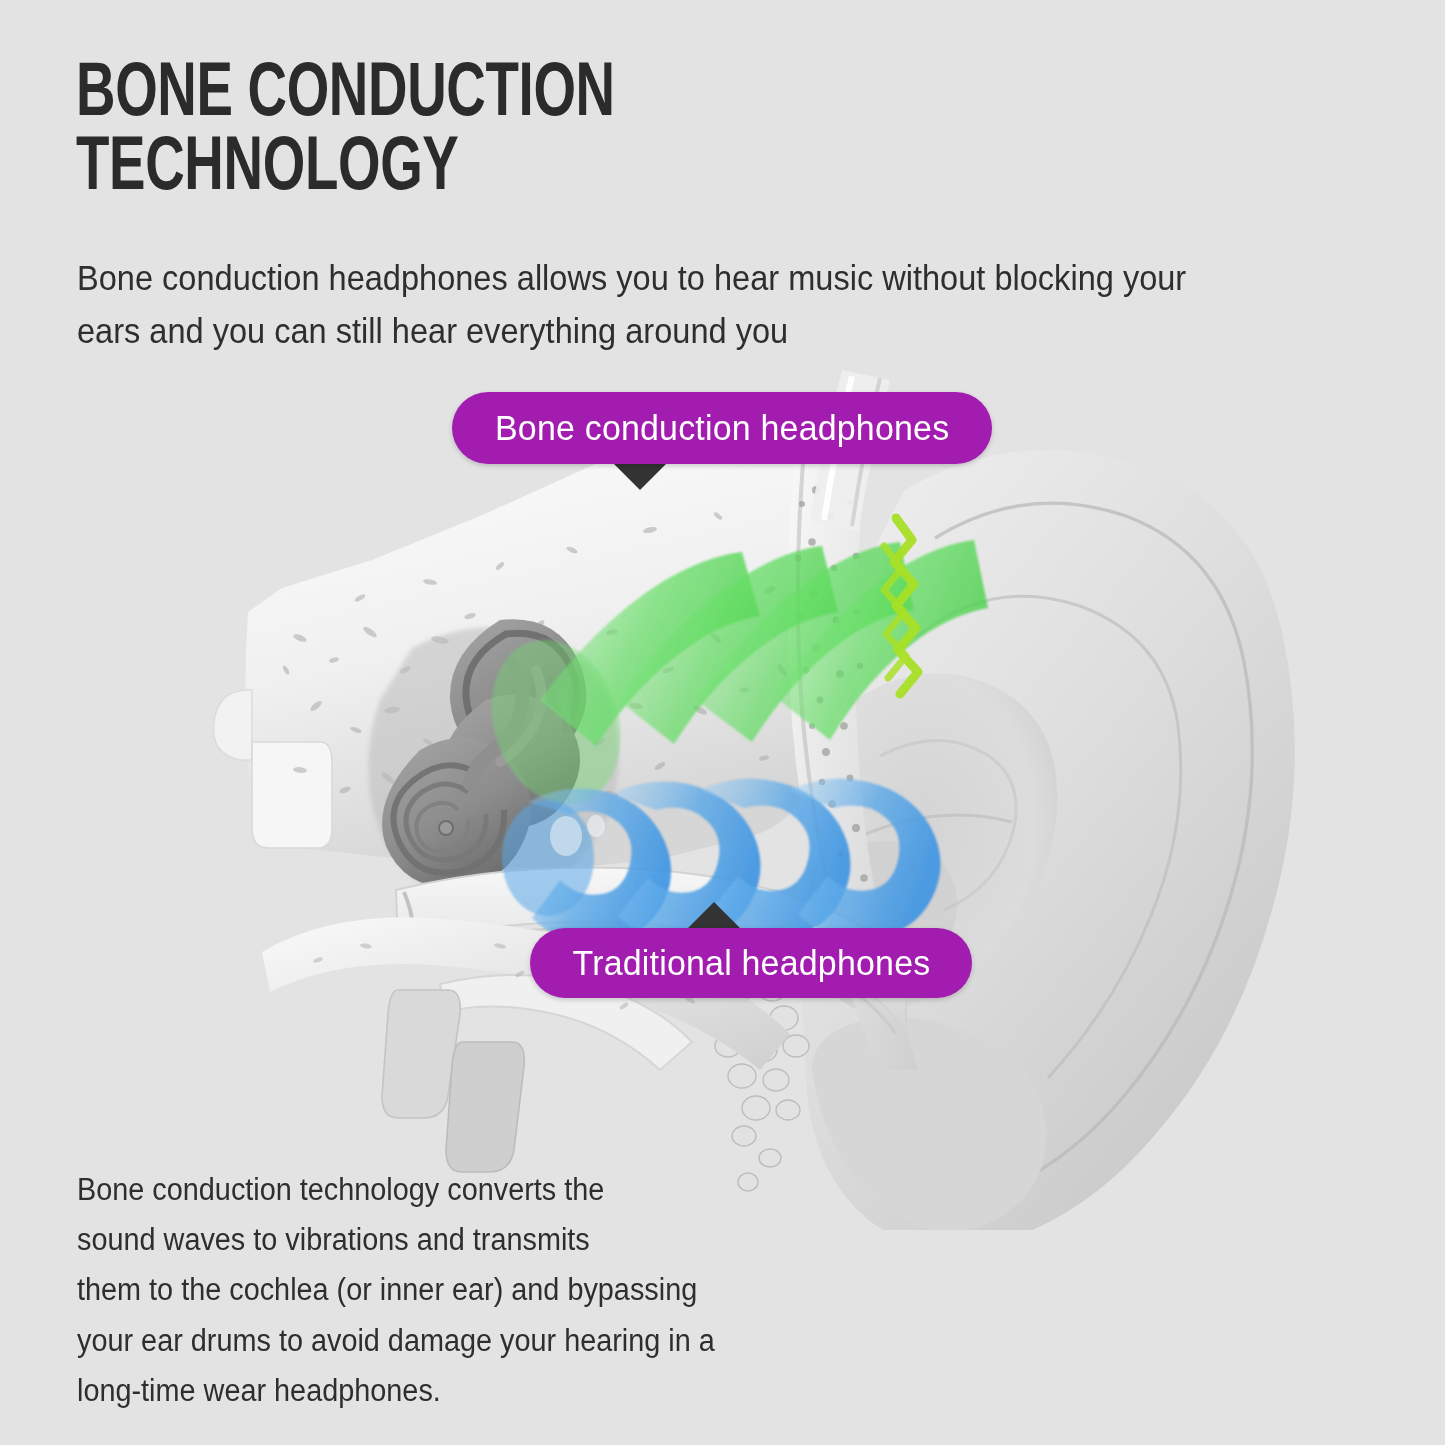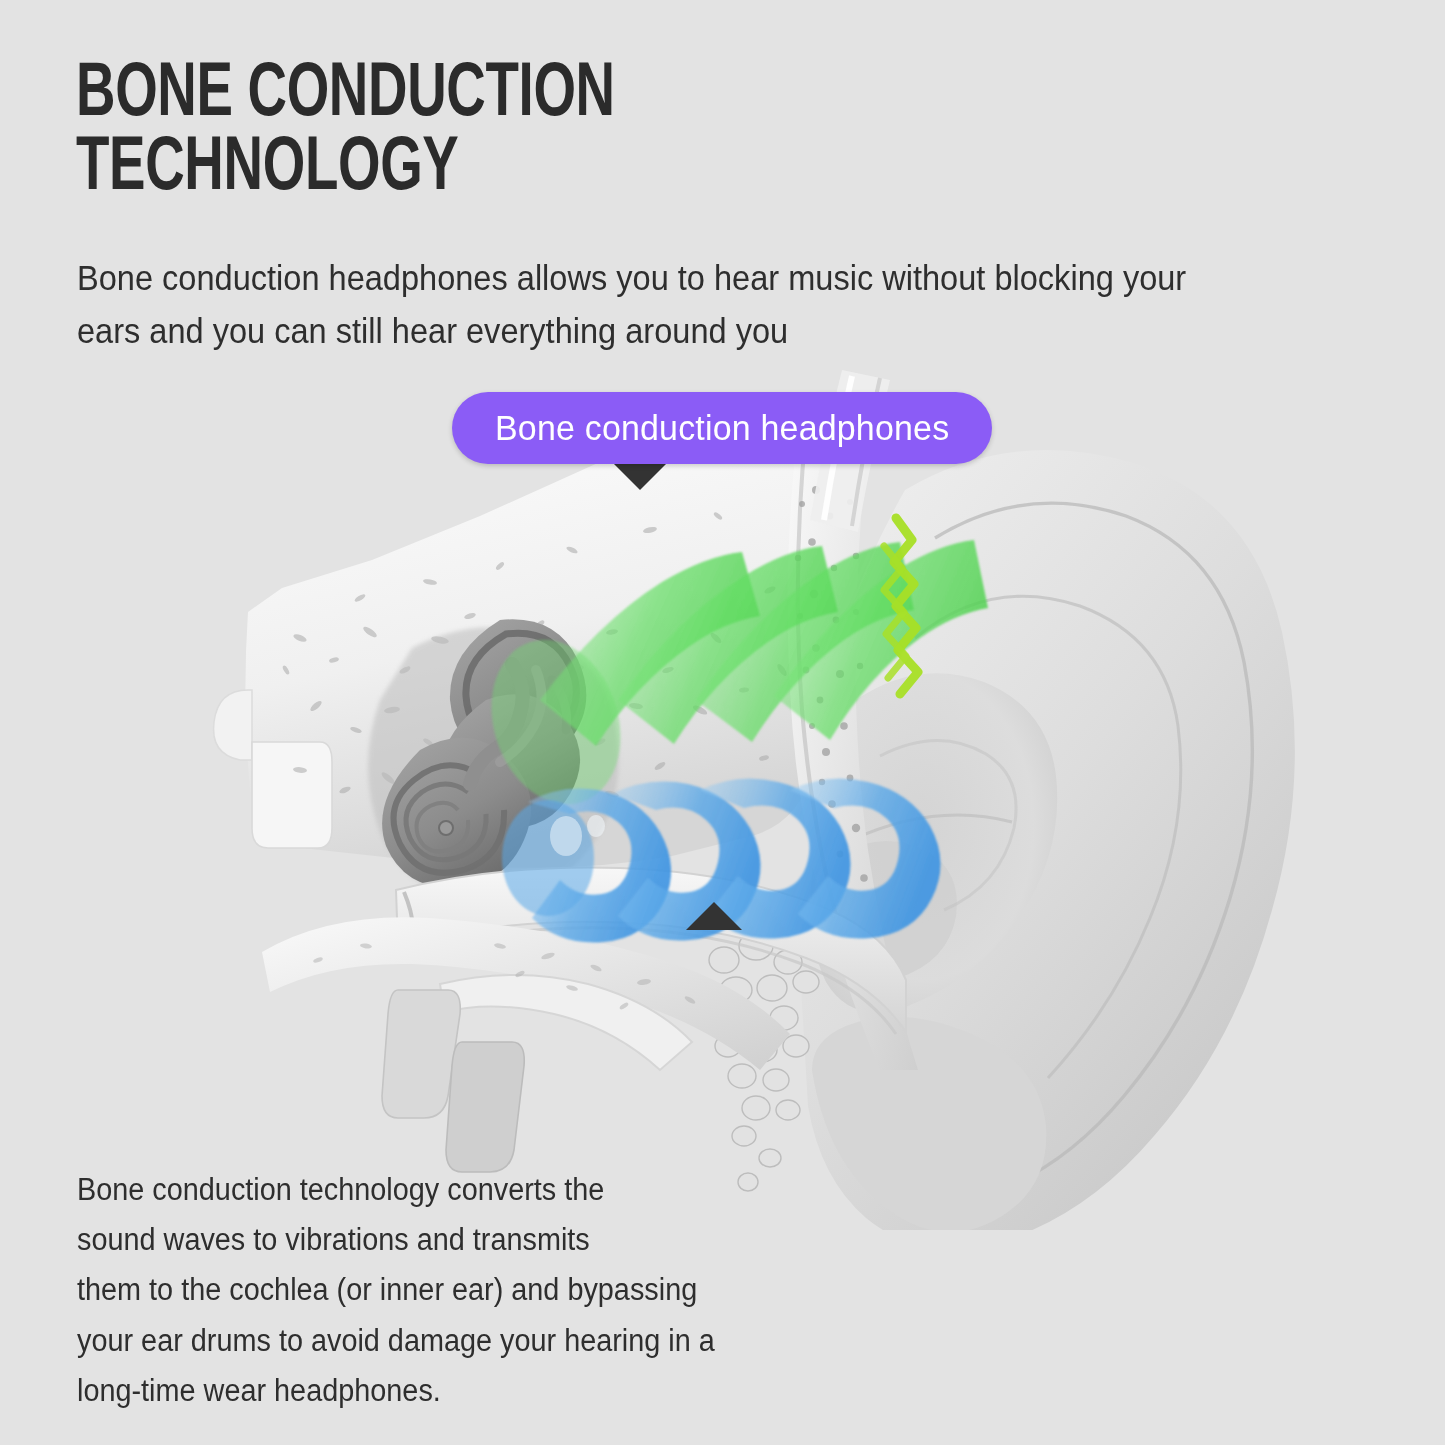--- a/index.html
+++ b/index.html
@@ -43,21 +43,21 @@
     white-space:pre-line;
   }
 
   
   .stage{position:absolute;left:0;top:370px;width:1445px;height:860px;}
   .stage svg{display:block;}
 
   
   .badge{
     position:absolute;
-    background:#8b5cf6;
+    background:#a21caf;
     color:#ffffff;
     border-radius:46px;
     display:flex;align-items:center;justify-content:center;
     font-size:35px;
     letter-spacing:0.2px;
     box-shadow:0 2px 5px rgba(0,0,0,0.18);
     z-index:40;
   }
   .badge span{transform:scaleX(0.97);display:inline-block;}
   #badge-bone{left:452px;top:392px;width:540px;height:72px;}
@@ -367,20 +367,23 @@
 
     </svg>
   </div>
 
   <div class="tail" id="tail-bone"></div>
   <div class="badge" id="badge-bone">
     <span>Bone conduction headphones</span>
   </div>
 
   <div class="tail" id="tail-trad"></div>
+  <div class="badge" id="badge-trad">
+    <span>Traditional headphones</span>
+  </div>
 
   <div class="bodycopy">Bone conduction technology converts the
 sound waves to vibrations and transmits
 them to the cochlea (or inner ear) and bypassing
 your ear drums to avoid damage your hearing in a
 long-time wear headphones.</div>
 
 </div>
 
 </body></html>

